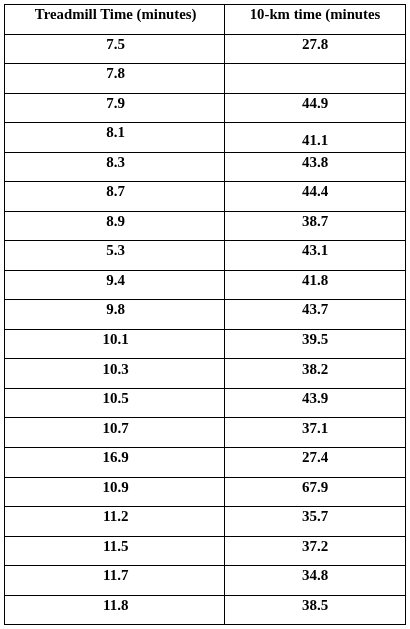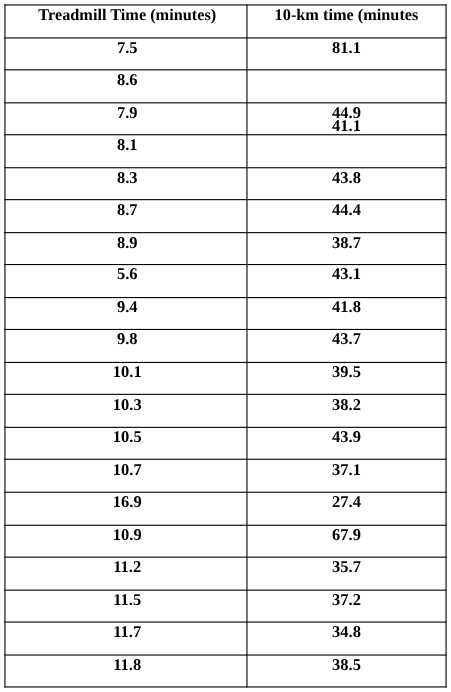--- a/index.html
+++ b/index.html
@@ -84,33 +84,33 @@
   <div class="hline" style="left:4px;top:536px;width:402px"></div>
   <div class="hline" style="left:4px;top:565px;width:402px"></div>
   <div class="hline" style="left:4px;top:595px;width:402px"></div>
   <div class="hline" style="left:4px;top:624px;width:402px"></div>
   <div class="vline" style="left:4px;top:4px;height:621px"></div>
   <div class="vline" style="left:224px;top:4px;height:621px"></div>
   <div class="vline" style="left:405px;top:4px;height:621px"></div>
   <div class="cell head col-a" style="top:6.9px">Treadmill Time (minutes)</div>
   <div class="cell head col-b" style="top:6.9px">10-km time (minutes</div>
   <div class="cell body col-a" style="top:36.8px">7.5</div>
-  <div class="cell body col-b" style="top:36.8px">81.1</div>
-  <div class="cell body col-a" style="top:66.32px">8.6</div>
+  <div class="cell body col-b" style="top:36.8px">27.8</div>
+  <div class="cell body col-a" style="top:66.32px">7.8</div>
   <div class="cell body col-a" style="top:95.84px">7.9</div>
   <div class="cell body col-b" style="top:95.84px">44.9</div>
   <div class="cell body col-a" style="top:125.36px">8.1</div>
-  <div class="cell body col-b" style="top:108px">41.1</div>
+  <div class="cell body col-b" style="top:133px">41.1</div>
   <div class="cell body col-a" style="top:154.88px">8.3</div>
   <div class="cell body col-b" style="top:154.88px">43.8</div>
   <div class="cell body col-a" style="top:184.4px">8.7</div>
   <div class="cell body col-b" style="top:184.4px">44.4</div>
   <div class="cell body col-a" style="top:213.92px">8.9</div>
   <div class="cell body col-b" style="top:213.92px">38.7</div>
-  <div class="cell body col-a" style="top:243.44px">5.6</div>
+  <div class="cell body col-a" style="top:243.44px">5.3</div>
   <div class="cell body col-b" style="top:243.44px">43.1</div>
   <div class="cell body col-a" style="top:272.96px">9.4</div>
   <div class="cell body col-b" style="top:272.96px">41.8</div>
   <div class="cell body col-a" style="top:302.48px">9.8</div>
   <div class="cell body col-b" style="top:302.48px">43.7</div>
   <div class="cell body col-a" style="top:332.0px">10.1</div>
   <div class="cell body col-b" style="top:332.0px">39.5</div>
   <div class="cell body col-a" style="top:361.52px">10.3</div>
   <div class="cell body col-b" style="top:361.52px">38.2</div>
   <div class="cell body col-a" style="top:391.04px">10.5</div>

